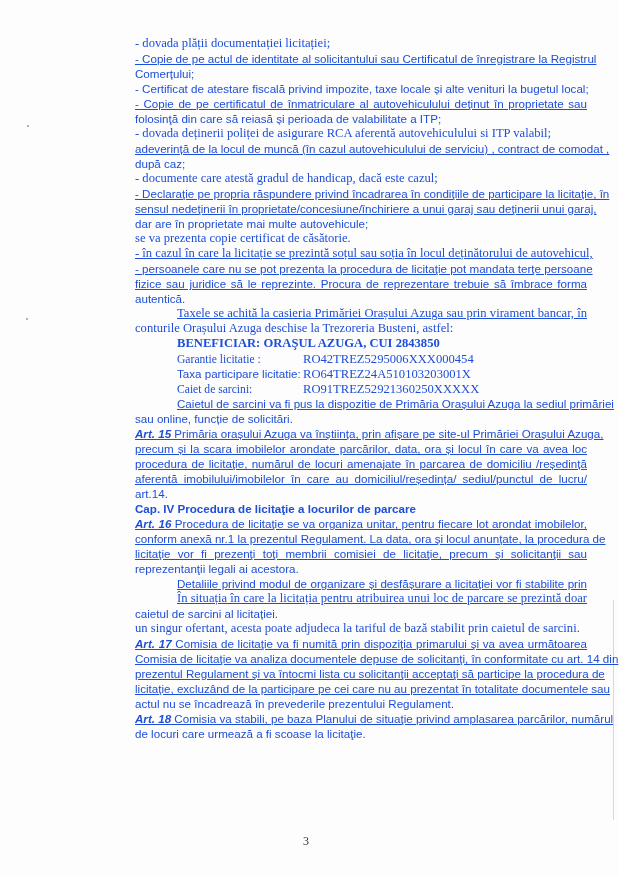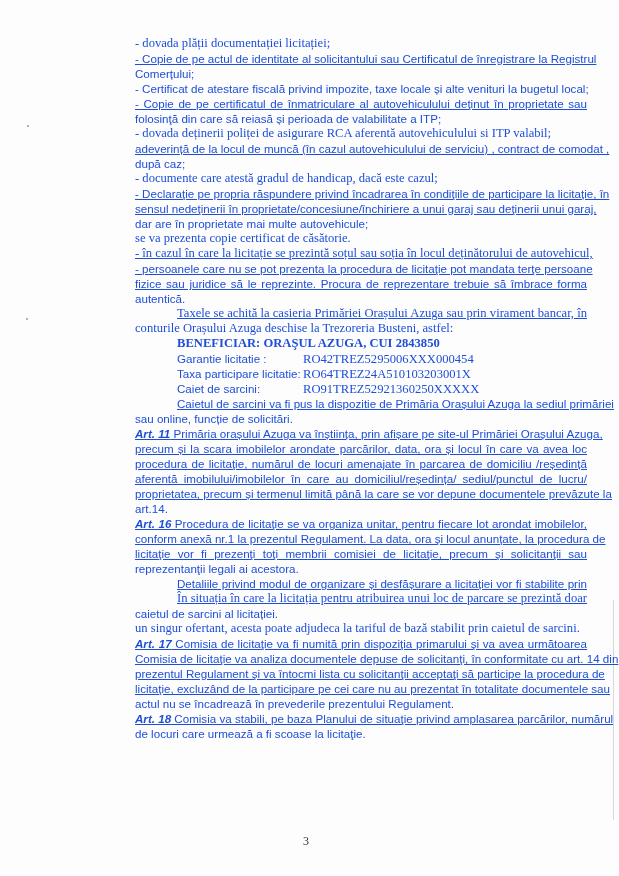--- a/index.html
+++ b/index.html
@@ -25,21 +25,21 @@
     height: 15px;
     white-space: nowrap;
     overflow: visible;
   }
   .j { text-align: justify; text-align-last: justify; text-decoration: underline; }
   .serif { font-family: "Liberation Serif", serif; font-size: 12.6px; }
   .ind { padding-left: 42px; }
   .ind-bank { padding-left: 42px; }
   .bold { font-weight: bold; }
   .art { font-weight: bold; font-style: italic; }
-  .lbl { display: inline-block; width: 126px; }
+  .lbl { display: inline-block; width: 126px; font-family: Liberation Serif, serif; }
   .lbl2 { display: inline-block; width: 126px; }
   .page-num {
     position: absolute; left: 303px; top: 834px;
     font-family: "Liberation Serif", serif; font-size: 12px; color: #333;
   }
 </style>
 </head>
 <body>
 
 <div class="page">
@@ -78,27 +78,27 @@
     <div class="ln ind-bank">
       <span class="lbl2">Taxa participare licitatie:</span><span class="serif">RO64TREZ24A510103203001X</span>
     </div>
     <div class="ln ind-bank">
       <span class="lbl">Caiet de sarcini:</span><span class="serif">RO91TREZ52921360250XXXXX</span>
     </div>
 
     <div class="ln ind j">Caietul de sarcini va fi pus la dispozitie de Primăria Orașului Azuga la sediul primăriei</div>
     <div class="ln">sau online, funcție de solicitări.</div>
 
-    <div class="ln j"><span class="art">Art. 11</span><span> Primăria orașului Azuga va înștiința, prin afișare pe site-ul Primăriei Orașului Azuga,</span></div>
+    <div class="ln j"><span class="art">Art. 15</span><span> Primăria orașului Azuga va înștiința, prin afișare pe site-ul Primăriei Orașului Azuga,</span></div>
     <div class="ln j">precum și  la scara imobilelor arondate parcărilor, data, ora și locul în care va avea loc</div>
     <div class="ln j">procedura de licitaţie, numărul de locuri amenajate în parcarea de domiciliu /reședință</div>
     <div class="ln j">aferentă imobilului/imobilelor în care au domiciliul/reședința/ sediul/punctul de lucru/</div>
-    <div class="ln j">proprietatea, precum și termenul limită până la care se vor depune documentele prevăzute la</div>
     <div class="ln">art.14.</div>
 
+    <div class="ln bold">Cap. IV Procedura de licitaţie a locurilor de parcare</div>
 
     <div class="ln j"><span class="art">Art. 16</span><span> Procedura de licitaţie se va organiza unitar, pentru fiecare lot arondat imobilelor,</span></div>
     <div class="ln j">conform anexă nr.1 la prezentul Regulament. La data, ora şi locul anunţate, la  procedura de</div>
     <div class="ln j">licitaţie vor fi prezenţi toţi membrii comisiei de licitaţie, precum şi solicitanţii sau</div>
     <div class="ln">reprezentanţii legali ai acestora.</div>
     <div class="ln ind j">Detaliile privind modul de organizare și desfășurare a licitației vor fi stabilite prin</div>
     <div class="ln serif ind j">În situația în care la licitația pentru atribuirea unui loc de parcare se prezintă doar</div>
     <div class="ln">caietul de sarcini al licitației.</div>
     <div class="ln serif">un singur ofertant, acesta poate adjudeca la tariful de bază stabilit prin caietul de sarcini.</div>
 

